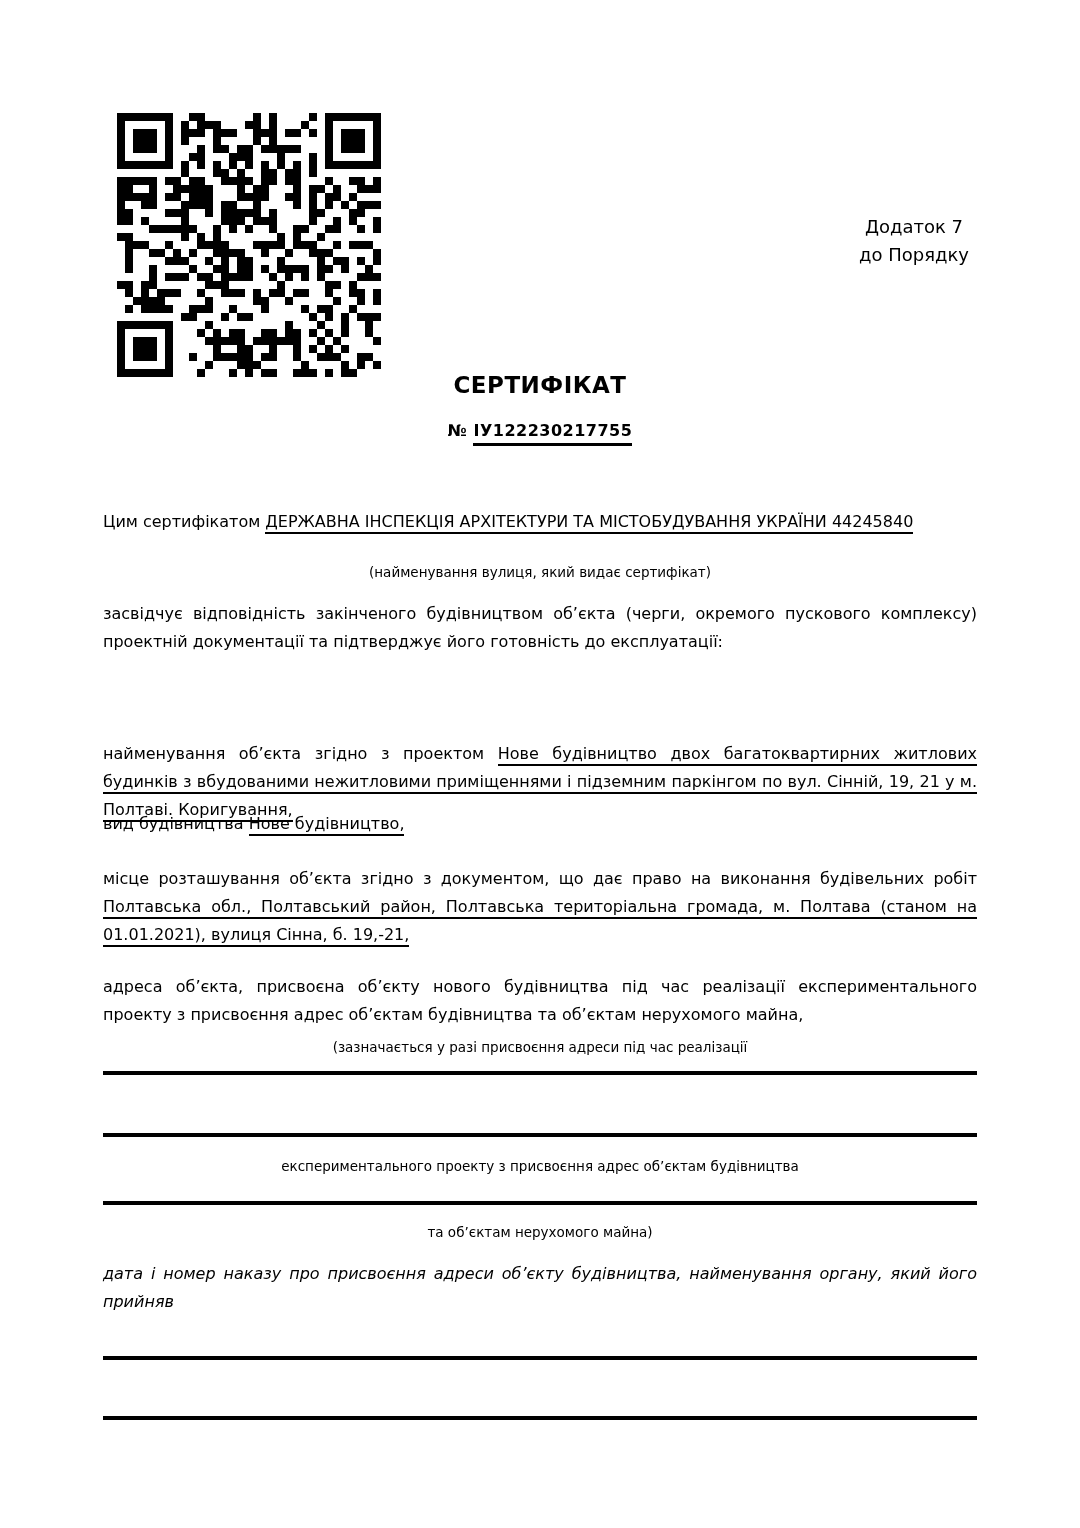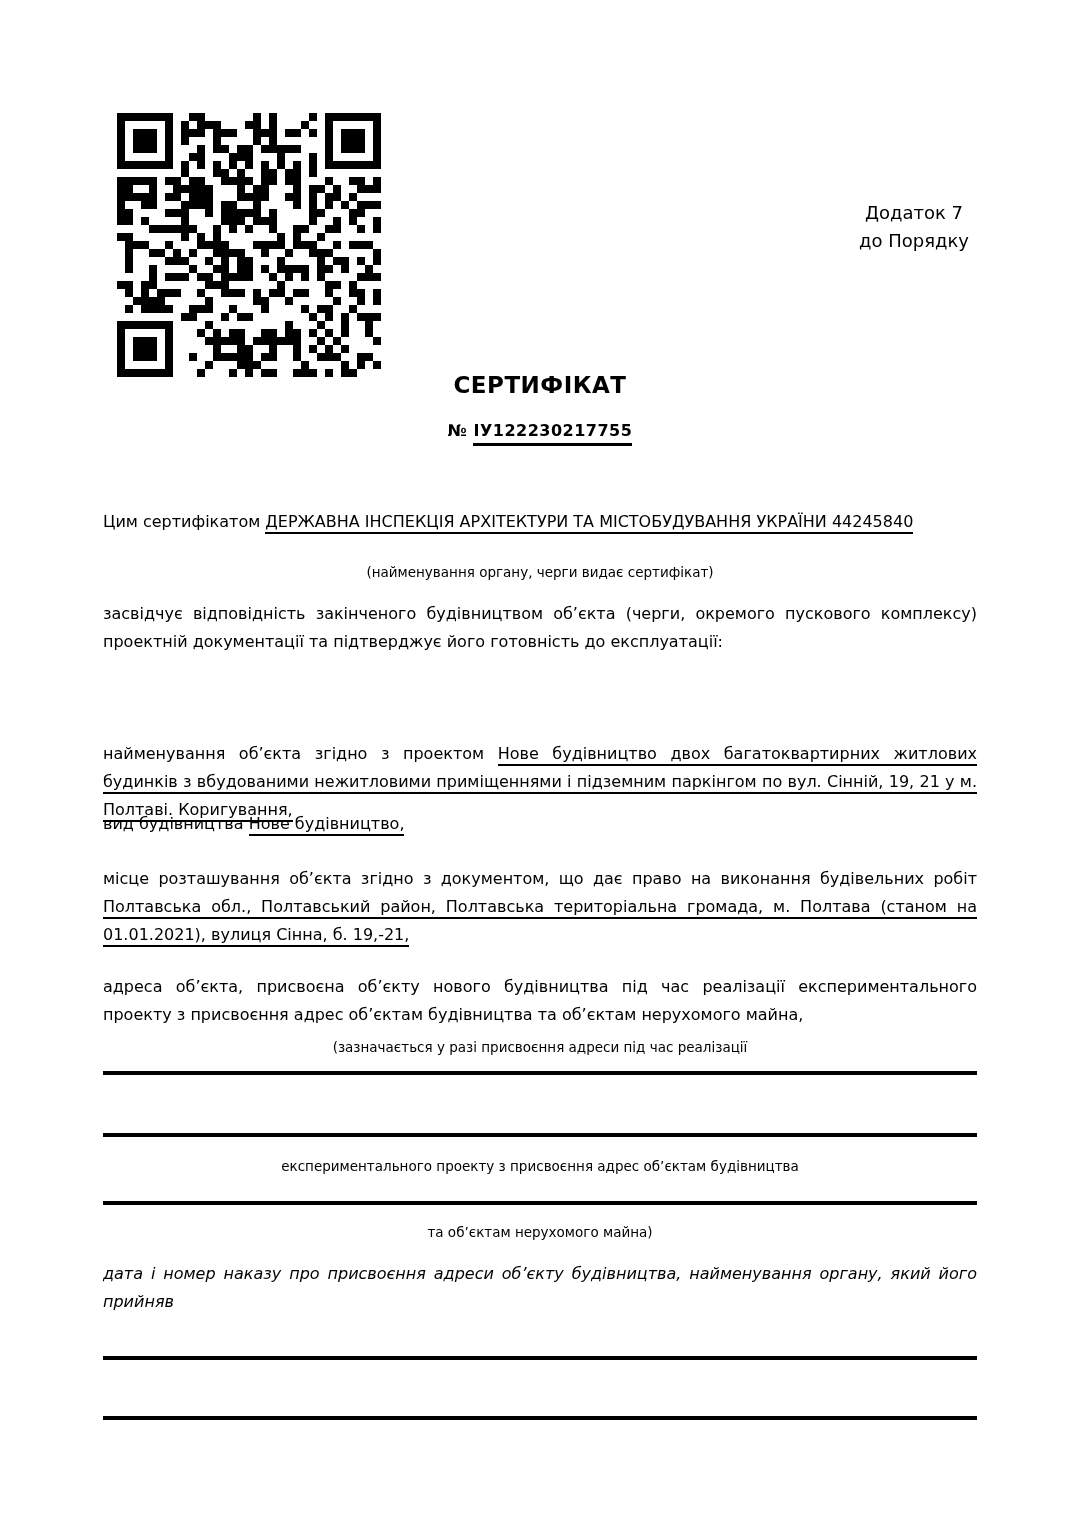--- a/index.html
+++ b/index.html
@@ -17,21 +17,21 @@
   .body-par{font-size:16px;line-height:28px;text-align:justify;margin:0;}
   .caption{font-size:13.5px;line-height:18px;text-align:center;color:var(--ink,#000);}
   .u{border-bottom:2px solid var(--ink,#000);padding-bottom:1px;}
   .rule{height:4px;background:var(--ink,#000);}
   .doc-title{font-size:23px;font-weight:bold;text-align:center;margin:0;letter-spacing:0.5px;}
   .doc-number{font-size:16px;font-weight:bold;text-align:center;letter-spacing:0.5px;}
   .doc-number .nv{border-bottom:3px solid var(--ink,#000);padding-bottom:3px;}
   .annex{font-size:18px;line-height:28px;text-align:center;}
   .qr-box{left:117px;top:113px;width:264px;height:264px;}
   
-  .pos-annex{left:814px;top:199px;width:200px;}
+  .pos-annex{left:814px;top:213px;width:200px;}
   .pos-title{top:372px;}
   .pos-number{top:421px;}
   .pos-p1{top:508px;}
   .pos-c1{top:563px;}
   .pos-p2{top:600px;}
   .pos-p3{top:740px;}
   .pos-p4{top:810px;}
   .pos-p5{top:865px;}
   .pos-p6{top:973px;}
   .pos-r1{top:1071px;}
@@ -569,21 +569,21 @@
     <div>Додаток 7</div>
     <div>до Порядку</div>
   </div>
 
   <h1 class="abs content doc-title pos-title">СЕРТИФІКАТ</h1>
 
   <div class="abs content doc-number pos-number"><span>№</span> <span class="nv">ІУ122230217755</span></div>
 
   <p class="abs content body-par pos-p1"><span>Цим сертифікатом</span> <span class="u">ДЕРЖАВНА ІНСПЕКЦІЯ АРХІТЕКТУРИ ТА МІСТОБУДУВАННЯ УКРАЇНИ 44245840</span></p>
 
-  <div class="abs content caption pos-c1">(найменування органу, черги видає сертифікат)</div>
+  <div class="abs content caption pos-c1">(найменування вулиця, який видає сертифікат)</div>
 
   <p class="abs content body-par pos-p2">засвідчує відповідність закінченого будівництвом об’єкта (черги, окремого пускового комплексу) проектній документації та підтверджує його готовність до експлуатації:</p>
 
   <p class="abs content body-par pos-p3"><span>найменування об’єкта згідно з проектом</span> <span class="u">Нове будівництво двох багатоквартирних житлових будинків з вбудованими нежитловими приміщеннями і підземним паркінгом по вул. Сінній, 19, 21 у м. Полтаві. Коригування,</span></p>
 
   <p class="abs content body-par pos-p4"><span>вид будівництва</span> <span class="u">Нове будівництво,</span></p>
 
   <p class="abs content body-par pos-p5"><span>місце розташування об’єкта згідно з документом, що дає право на виконання будівельних робіт</span> <span class="u">Полтавська обл., Полтавський район, Полтавська територіальна громада, м. Полтава (станом на 01.01.2021), вулиця Сінна, б. 19,-21,</span></p>
 
   <p class="abs content body-par pos-p6">адреса об’єкта, присвоєна об’єкту нового будівництва під час реалізації експериментального проекту з присвоєння адрес об’єктам будівництва та об’єктам нерухомого майна,</p>

